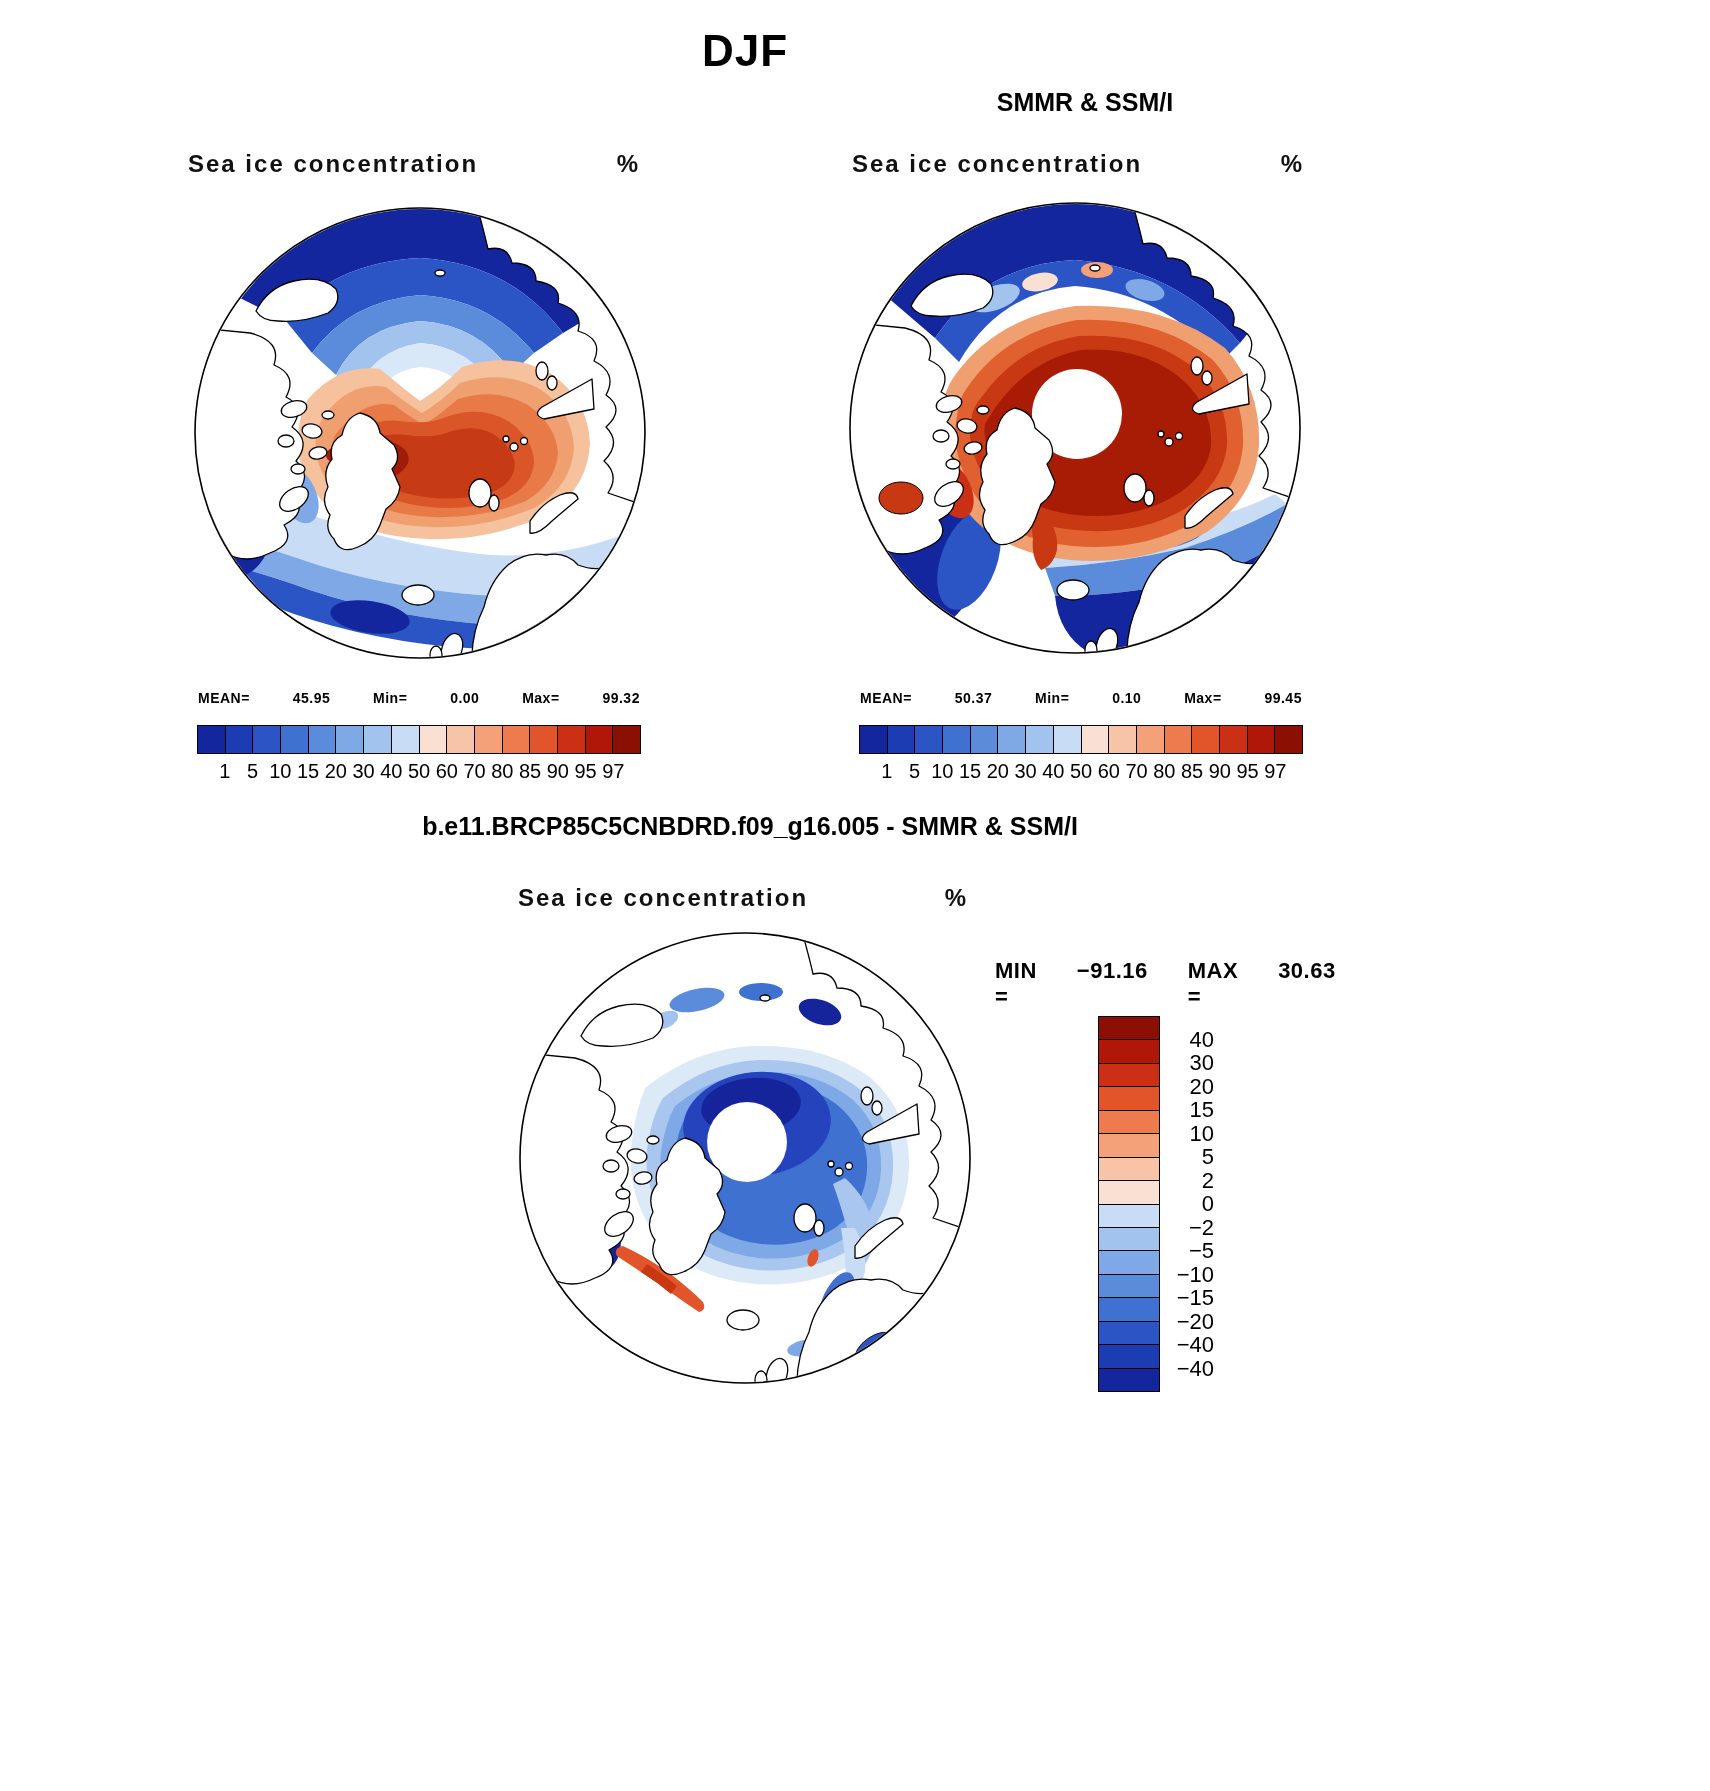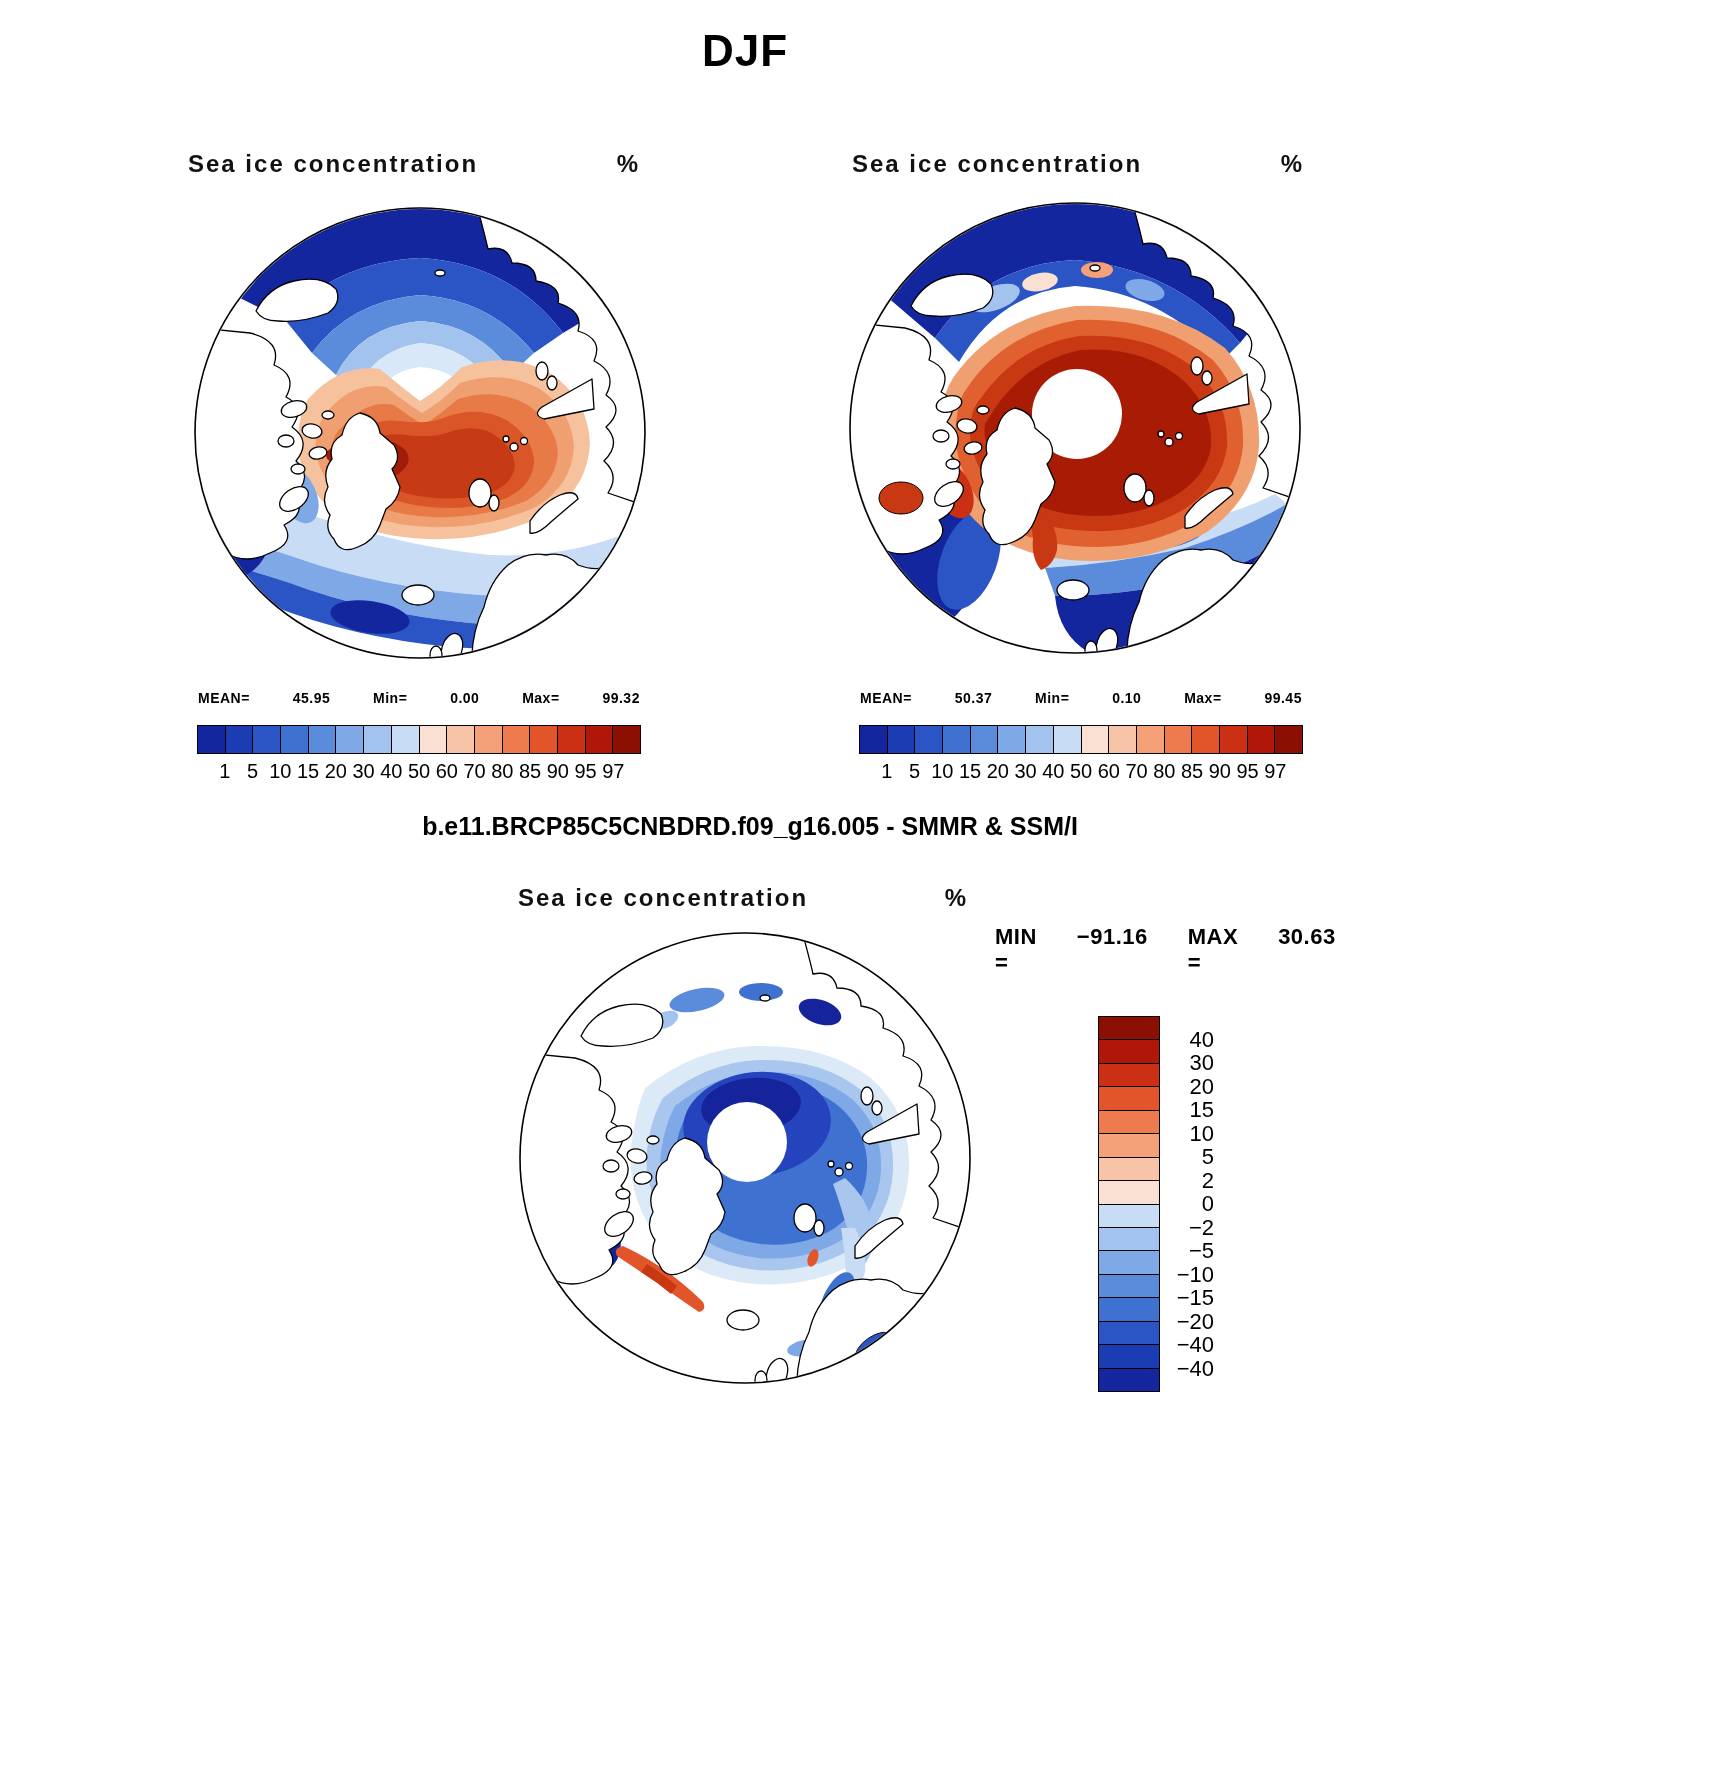--- a/index.html
+++ b/index.html
@@ -57,20 +57,21 @@
         <ellipse cx="128" cy="250" rx="9" ry="6" transform="rotate(-10 128 250)"></ellipse>
         <ellipse cx="108" cy="266" rx="7" ry="5"></ellipse>
         <ellipse cx="138" cy="212" rx="6" ry="4"></ellipse>
         <ellipse cx="104" cy="296" rx="16" ry="10" transform="rotate(-35 104 296)"></ellipse>
         <ellipse cx="250" cy="70" rx="5" ry="3"></ellipse>
       </g>
     </defs>
   </svg>
 
   <div class="abs fig-title">DJF</div>
+  <div class="abs panel-title" style="left:860px;top:88px;width:450px;text-align:center;">SMMR &amp; SSM/I</div>
 
   <div class="abs label-row" style="left:188px;top:150px;width:452px;">
     <span>Sea ice concentration</span>
     <span>%</span>
   </div>
   <div class="abs label-row" style="left:852px;top:150px;width:452px;">
     <span>Sea ice concentration</span>
     <span>%</span>
   </div>
 
@@ -246,21 +247,21 @@
       <ellipse fill="#3f71d0" cx="246" cy="64" rx="22" ry="9"></ellipse>
       <ellipse fill="#16249c" cx="305" cy="84" rx="22" ry="12" transform="rotate(18 305 84)"></ellipse>
       <ellipse fill="#a3c3ef" cx="150" cy="92" rx="14" ry="8" transform="rotate(-25 150 92)"></ellipse>
       <circle fill="#ffffff" cx="232" cy="214" r="40"></circle>
       <use href="#coastG"></use>
       <ellipse fill="#2b55c4" stroke="#000" stroke-width="0.8" cx="358" cy="418" rx="20" ry="9" transform="rotate(-35 358 418)"></ellipse>
     </g>
     <circle cx="230" cy="230" r="225" fill="none" stroke="#000" stroke-width="1.6"></circle>
   </svg>
 
-  <div class="abs range-row" style="left:995px;top:924px;width:300px;gap:40px;">
+  <div class="abs range-row" style="left:995px;top:958px;width:300px;gap:40px;">
     <span>MIN =</span>
     <span>−91.16</span>
     <span>MAX =</span>
     <span>30.63</span>
   </div>
 
   <div class="cbar-v" style="left:1098px;top:1016px;">
       <div class="cb-cell" style="background: rgb(140, 15, 4);"></div>
       <div class="cb-cell" style="background: rgb(176, 23, 8);"></div>
       <div class="cb-cell" style="background: rgb(204, 48, 20);"></div>

